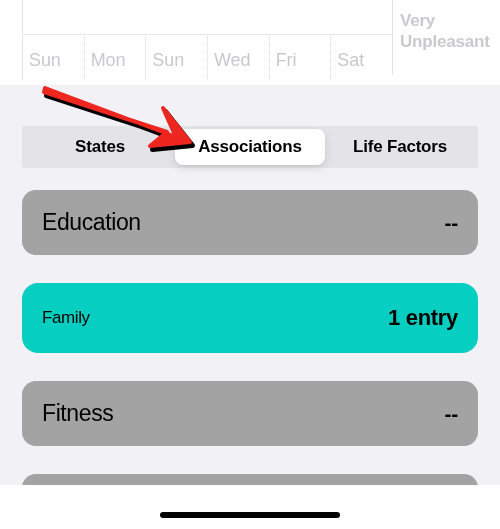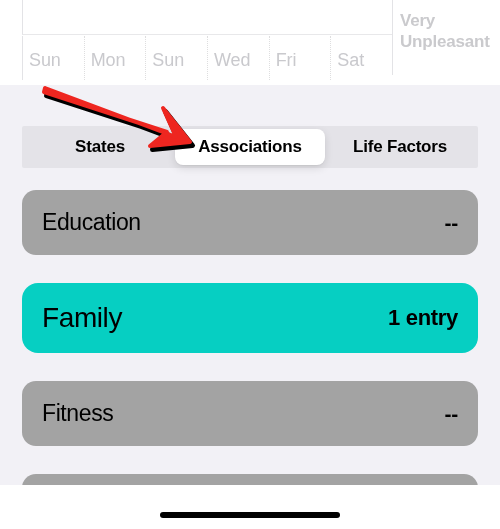--- a/index.html
+++ b/index.html
@@ -168,21 +168,21 @@
   }
 
   .card-title {
     font-size: 23px;
     font-weight: 500;
     color: #000000;
     letter-spacing: -0.4px;
   }
 
   .card.highlight .card-title {
-    font-size: 28px;
+    font-size: 17px;
   }
 
   .card-value {
     font-size: 21px;
     font-weight: 700;
     color: #000000;
     letter-spacing: -0.3px;
   }
 
   .card.highlight .card-value {

